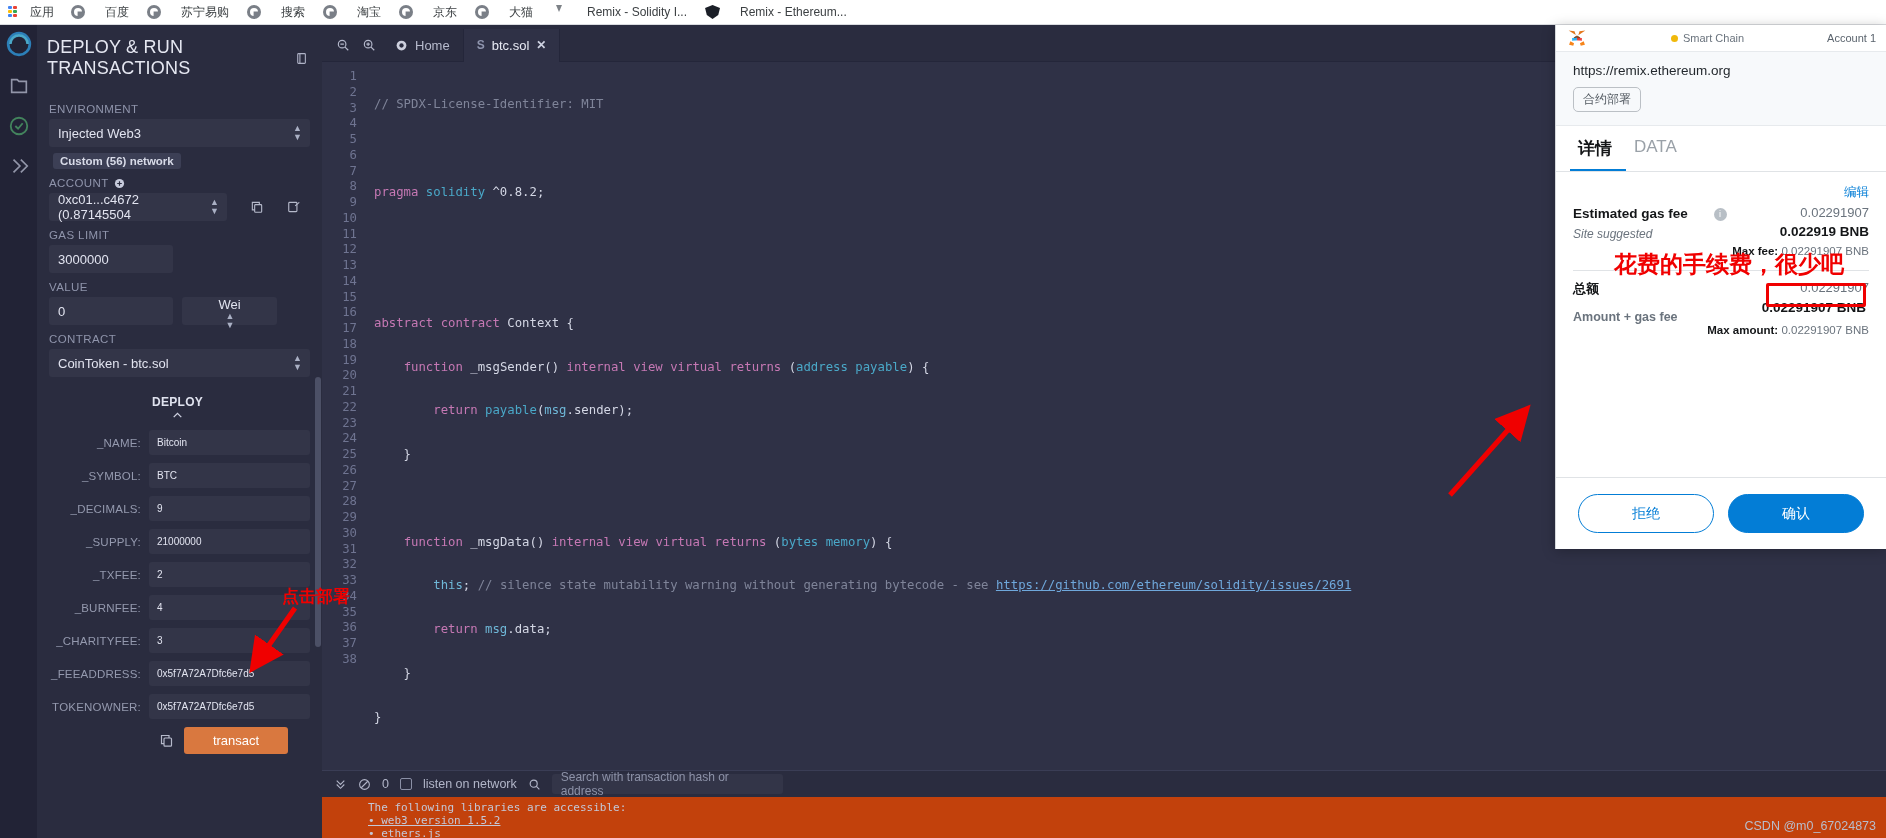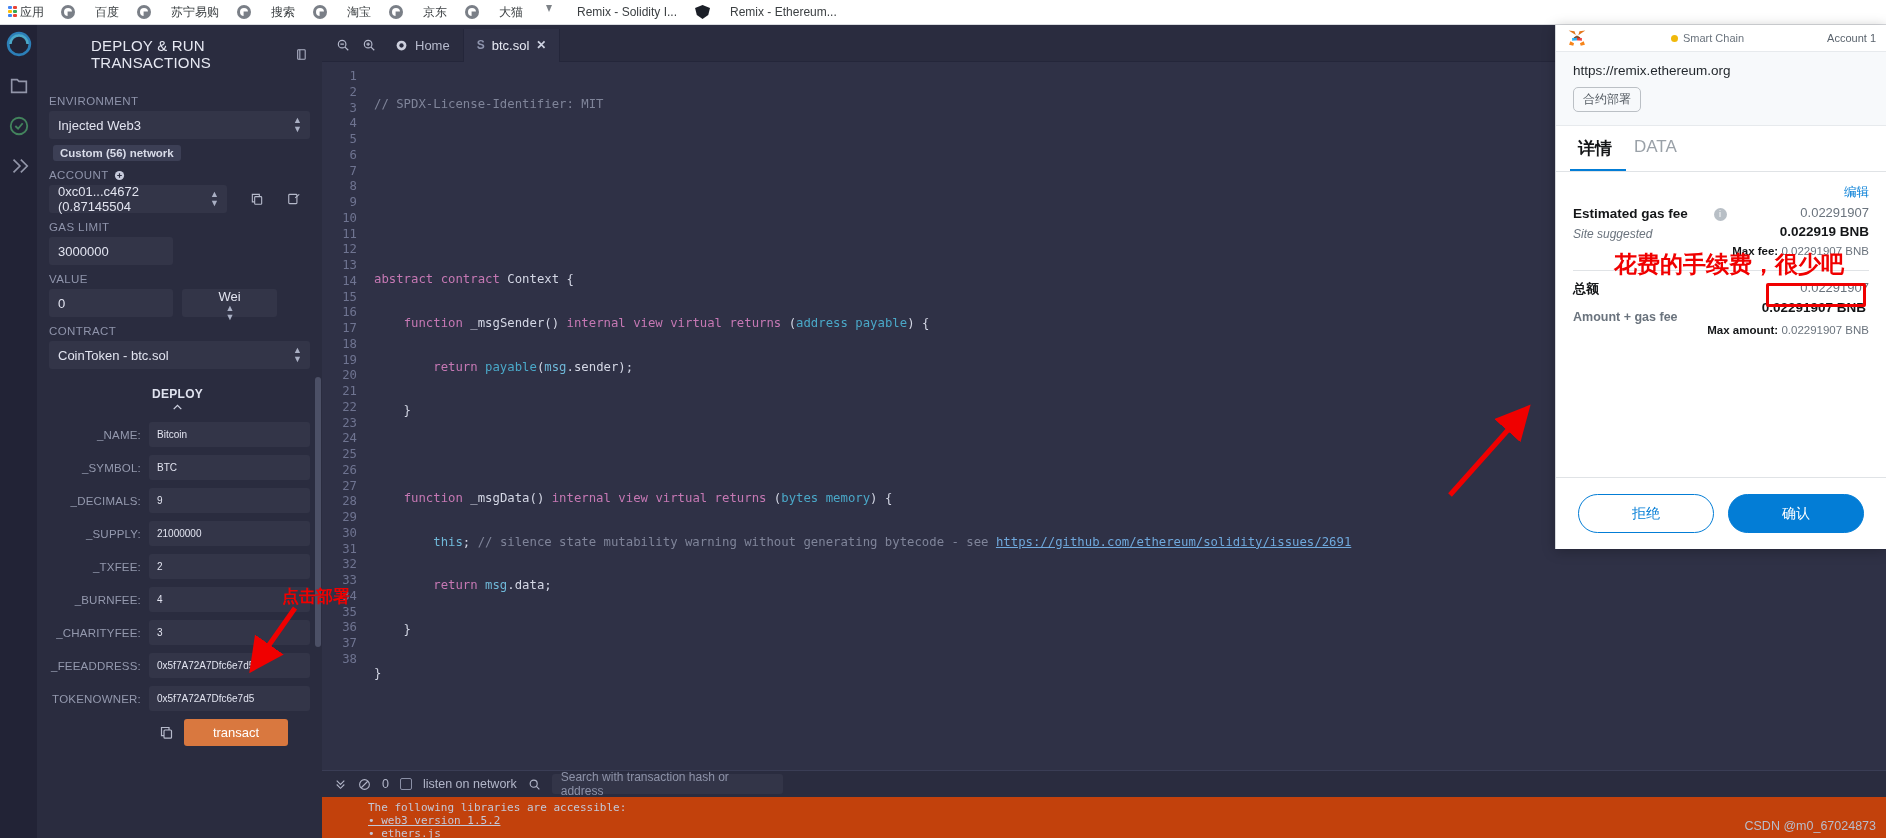--- a/index.html
+++ b/index.html
@@ -22,21 +22,21 @@
   .bm-ico {
     width: 14px; height: 14px; border-radius: 50%;
     background: #7a7f87; position: relative; flex: none;
   }
   .bm-ico::after {
     content: ""; position: absolute; left: 3px; top: 3px;
     width: 8px; height: 8px; border-radius: 50%;
     background: #fff;
     clip-path: polygon(0 0, 100% 0, 100% 45%, 45% 45%, 45% 100%, 0 100%);
   }
-  .bm-apps { display: flex; align-items: center; gap: 0; padding: 2px 8px 2px 4px; }
+  .bm-apps { display: flex; align-items: center; gap: 10px; padding: 2px 8px 2px 4px; }
   .apps-grid {
     width: 12px; height: 12px; display: grid;
     grid-template-columns: repeat(2, 4px); grid-template-rows: repeat(3, 3px);
     gap: 1px;
   }
   .apps-grid i { display:block; width:4px; height:3px; border-radius:1px; }
   .apps-grid i:nth-child(1){background:#4285f4}
   .apps-grid i:nth-child(2){background:#ea4335}
   .apps-grid i:nth-child(3){background:#fbbc05}
   .apps-grid i:nth-child(4){background:#34a853}
@@ -74,21 +74,21 @@
   
   .left-panel {
     position: absolute; left: 37px; top: 0; width: 285px; height: 813px;
     background: #2a2c3f; color: #cfd2e1; overflow: hidden;
   }
   .lp-title {
     display: flex; align-items: center; justify-content: space-between;
     padding: 12px 14px 12px 10px;
   }
   .lp-title h1 {
-    font-size: 15px; font-weight: 400; letter-spacing: .2px; color: #e6e8f2; margin-left: 44px;
+    font-size: 18px; font-weight: 400; letter-spacing: .2px; color: #e6e8f2;
   }
   .panel-icon { color: #aeb2c6; font-size: 15px; }
 
   .lp-body { padding: 4px 12px 0 12px; }
   .fld-label {
     font-size: 11.5px; color: #8f94ab; letter-spacing: .4px;
     margin: 8px 0 4px 0; display: flex; align-items: center; gap: 5px;
   }
   .sel, .inp {
     background: #333548; border: none; border-radius: 3px;
@@ -567,20 +567,21 @@
             <div>33</div>
             <div>34</div>
             <div>35</div>
             <div>36</div>
             <div>37</div>
             <div>38</div>
           </div>
         <div class="code">
           <div><span class="c-cm">// SPDX-License-Identifier: MIT</span></div>
           <div>&nbsp;</div>
+          <div><span class="c-kw">pragma</span> <span class="c-ty">solidity</span> ^0.8.2;</div>
           <div>&nbsp;</div>
           <div>&nbsp;</div>
           <div><span class="c-kw">abstract</span> <span class="c-kw">contract</span> Context {</div>
           <div>    <span class="c-kw">function</span> _msgSender() <span class="c-kw">internal</span> <span class="c-kw">view</span> <span class="c-kw">virtual</span> <span class="c-kw">returns</span> (<span class="c-ty">address</span> <span class="c-ty">payable</span>) {</div>
           <div>        <span class="c-kw">return</span> <span class="c-ty">payable</span>(<span class="c-var">msg</span>.sender);</div>
           <div>    }</div>
           <div>&nbsp;</div>
           <div>    <span class="c-kw">function</span> _msgData() <span class="c-kw">internal</span> <span class="c-kw">view</span> <span class="c-kw">virtual</span> <span class="c-kw">returns</span> (<span class="c-ty">bytes</span> <span class="c-ty">memory</span>) {</div>
           <div>        <span class="c-var">this</span>; <span class="c-cm">// silence state mutability warning without generating bytecode - see </span><span class="c-lnk">https://github.com/ethereum/solidity/issues/2691</span></div>
           <div>        <span class="c-kw">return</span> <span class="c-var">msg</span>.data;</div>

